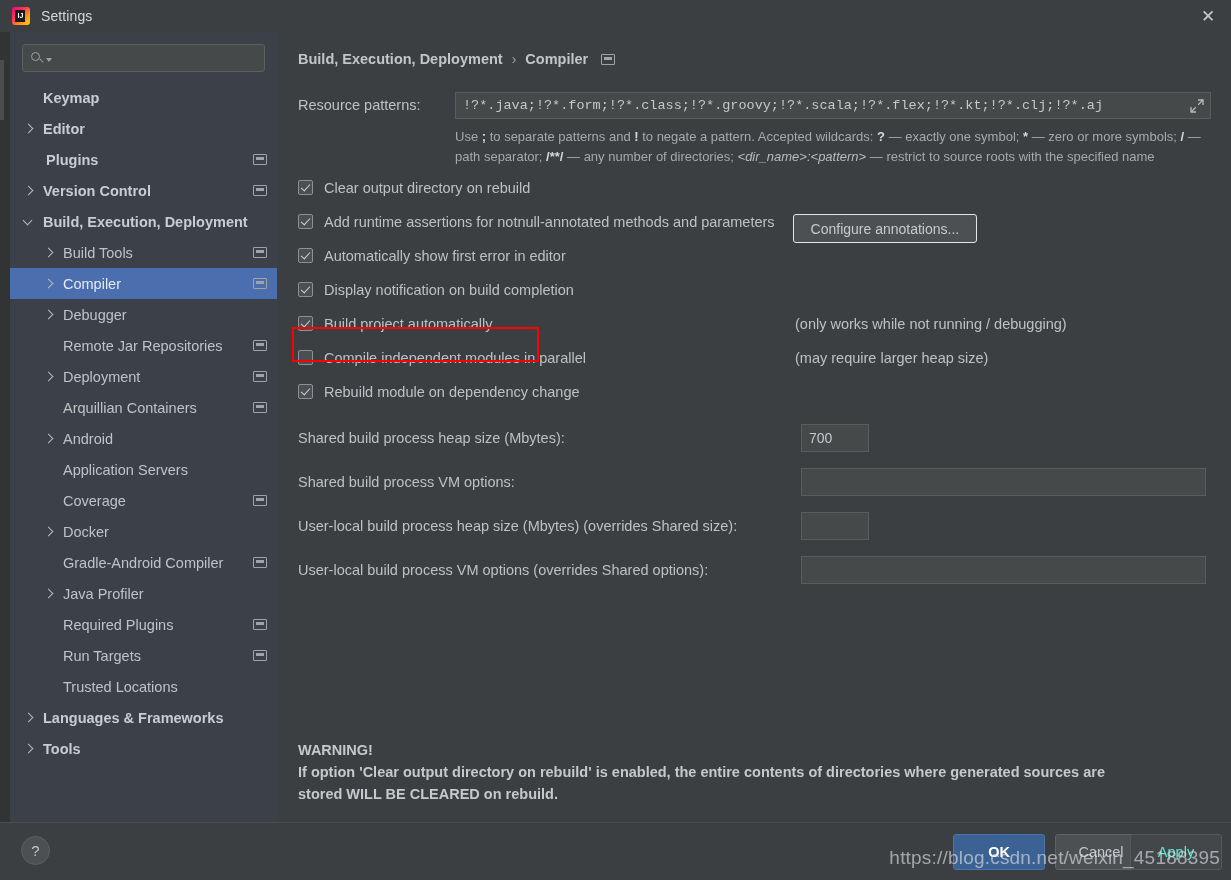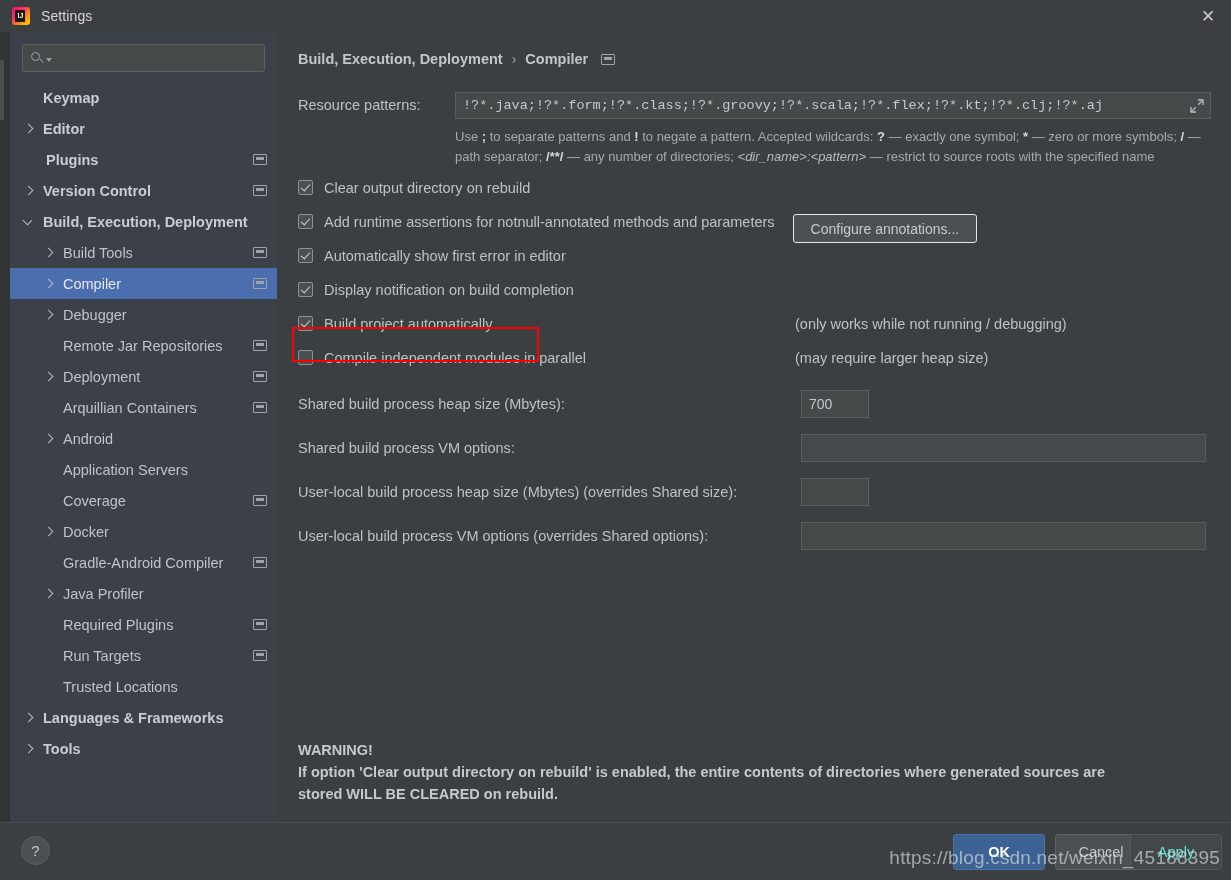--- a/index.html
+++ b/index.html
@@ -474,20 +474,24 @@
         <div class="cb-row">
           <span class="cbox checked"></span>
           <span class="cb-label">Build project automatically</span>
           <span class="cb-note">(only works while not running / debugging)</span>
         </div>
         <div class="cb-row">
           <span class="cbox"></span>
           <span class="cb-label">Compile independent modules in parallel</span>
           <span class="cb-note">(may require larger heap size)</span>
         </div>
+        <div class="cb-row">
+          <span class="cbox checked"></span>
+          <span class="cb-label">Rebuild module on dependency change</span>
+        </div>
       </div>
 
     <div class="fields" id="fields">
         <div class="field-row">
           <span class="field-label">Shared build process heap size (Mbytes):</span>
           <input type="text" class="inp small" value="700" style="">
         </div>
         <div class="field-row">
           <span class="field-label">Shared build process VM options:</span>
           <input type="text" class="inp wide" value="" style="">

